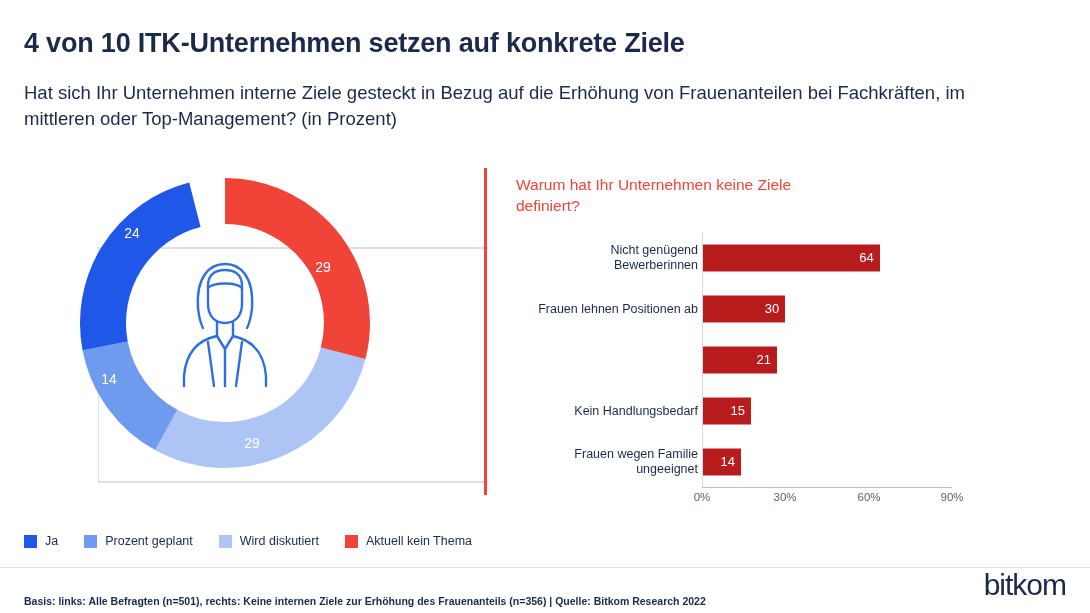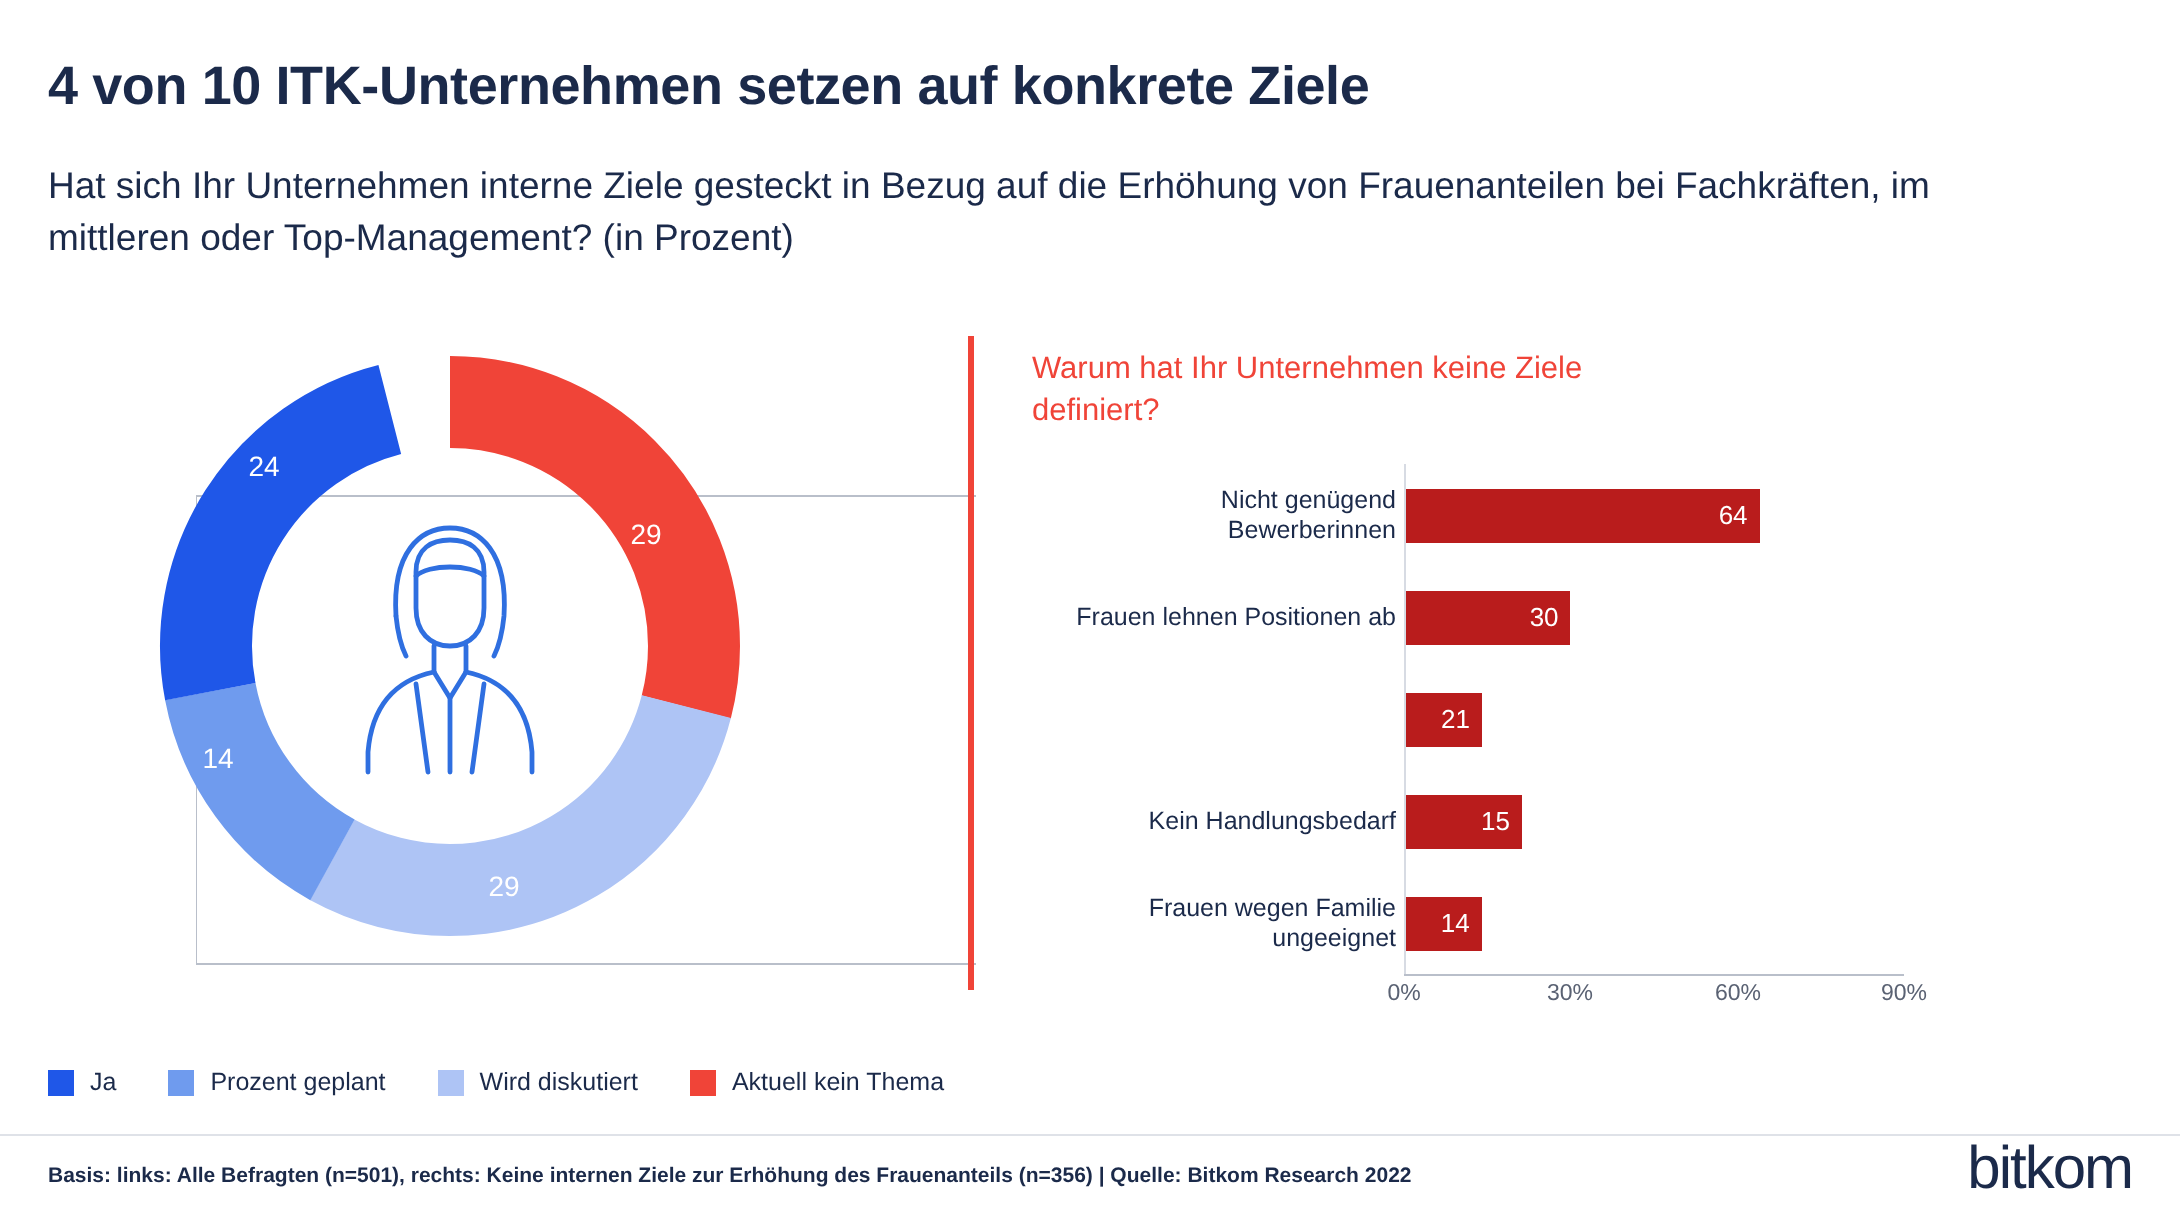--- a/index.html
+++ b/index.html
@@ -152,21 +152,21 @@
   .legend-text{font-size:12.5px;color:#1b2a4a;}
   
   .footer-rule{
     position:absolute;
     left:0; top:567px;
     width:1090px; height:1px;
     background:#dfe2e8;
   }
   .source{
     position:absolute;
-    left:24px; top:582px;
+    left:24px; top:595px;
     font-size:10.5px;
     font-weight:bold;
     color:#1b2a4a;
   }
   .logo{
     position:absolute;
     right:24px; top:568px;
     font-size:30px;
     font-weight:normal;
     letter-spacing:-1px;
@@ -254,29 +254,29 @@
     <div class="bar-row">
       <div class="bar-label">Frauen lehnen Positionen ab</div>
       <div class="bar-track">
         <div class="bar-fill" style="width:83.3px">
           <span class="bar-value">30</span>
         </div>
       </div>
     </div>
     <div class="bar-row">
       <div class="bar-track">
-        <div class="bar-fill" style="width:39px">
+        <div class="bar-fill" style="width:75px">
           <span class="bar-value">21</span>
         </div>
       </div>
     </div>
     <div class="bar-row">
       <div class="bar-label">Kein Handlungsbedarf</div>
       <div class="bar-track">
-        <div class="bar-fill" style="width:59px">
+        <div class="bar-fill" style="width:49px">
           <span class="bar-value">15</span>
         </div>
       </div>
     </div>
     <div class="bar-row">
       <div class="bar-label">Frauen wegen Familie
 ungeeignet</div>
       <div class="bar-track">
         <div class="bar-fill" style="width:38.9px">
           <span class="bar-value">14</span>

